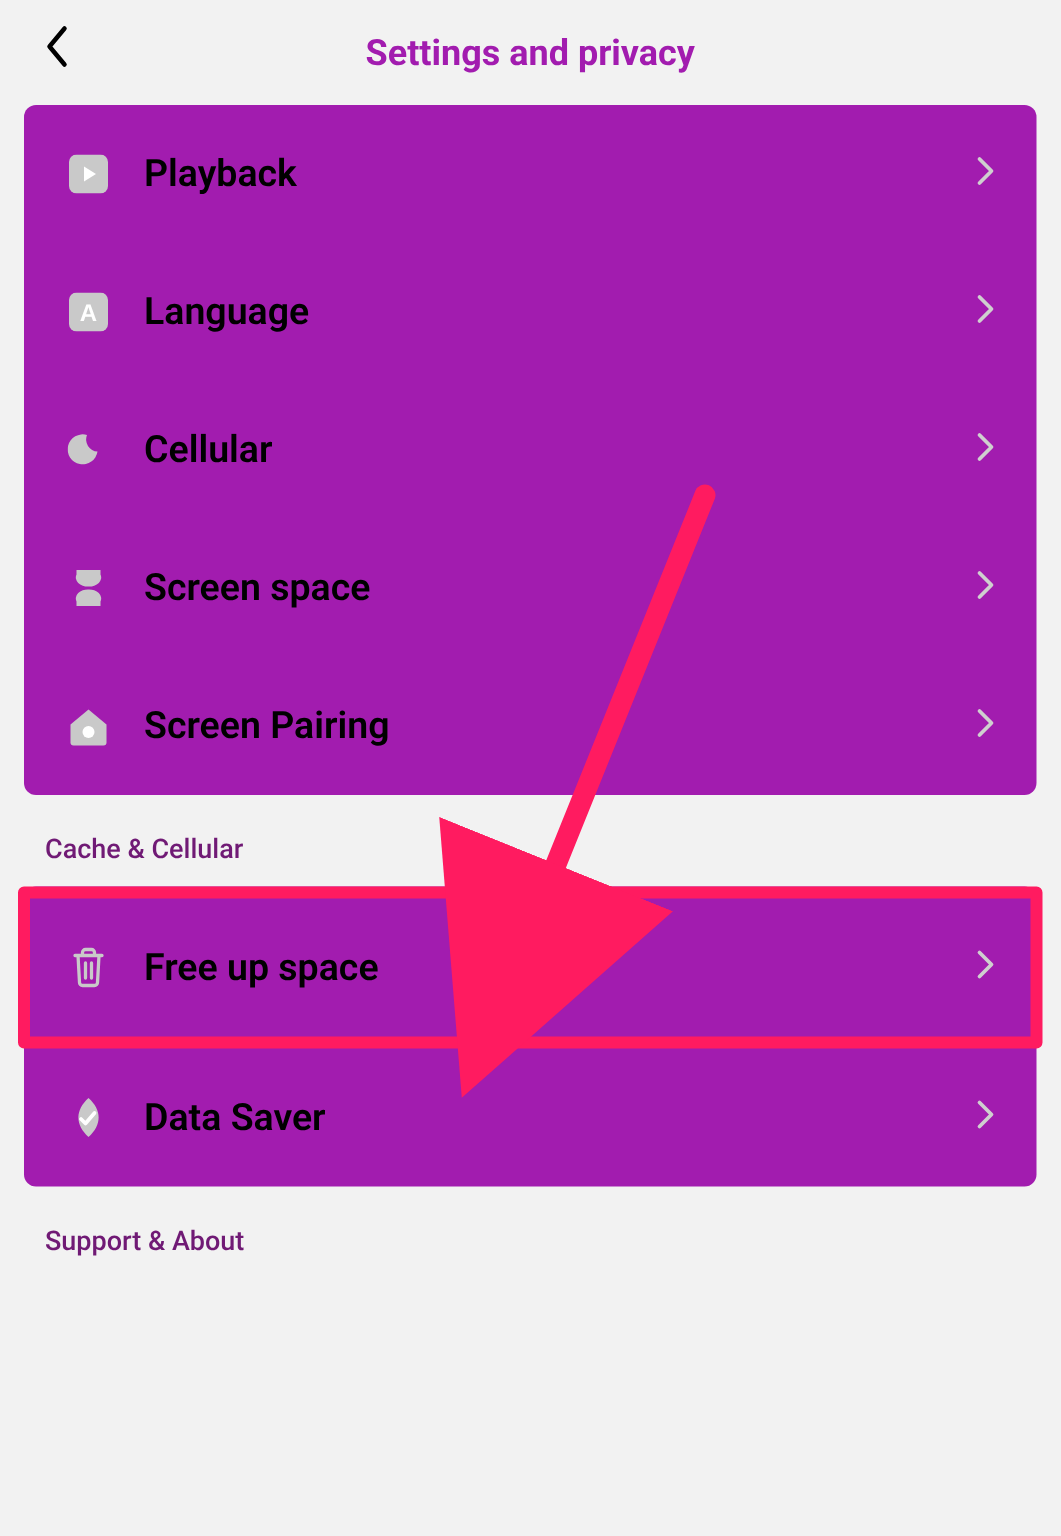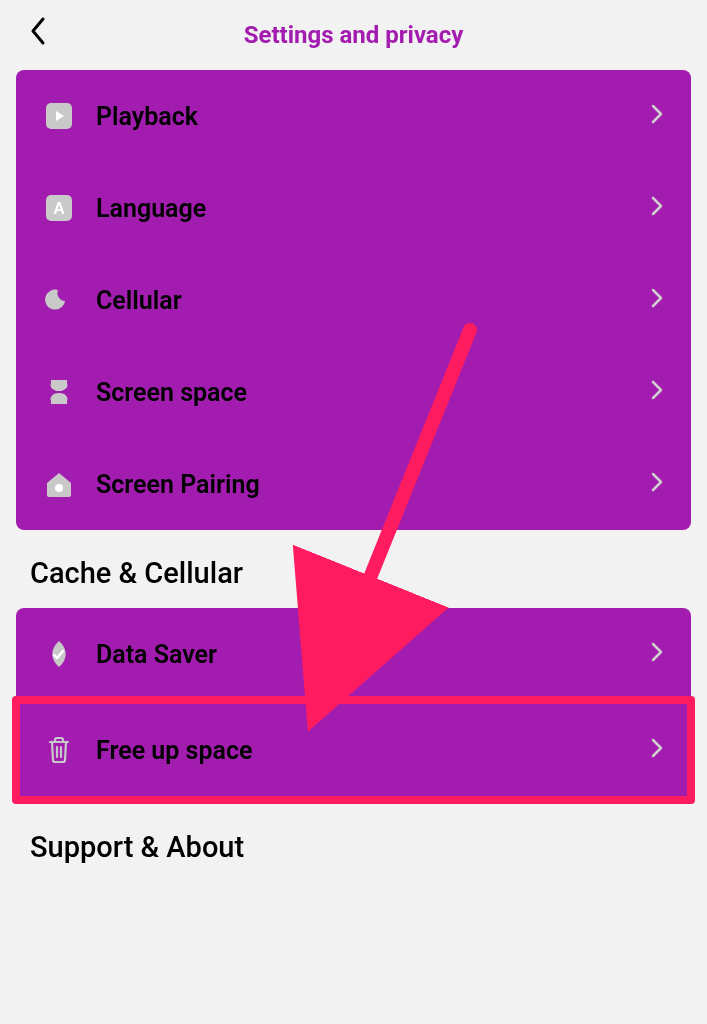--- a/index.html
+++ b/index.html
@@ -34,23 +34,23 @@
     font-size: 24px;
     font-weight: 700;
     color: #a21caf;
   }
   .section {
     background: #a21caf;
     margin: 0 16px;
     border-radius: 8px;
   }
   .section-header {
-    font-size: 29px;
+    font-size: 18px;
     font-weight: 500;
-    color: #000000;
+    color: #701a75;
     padding: 26px 30px 18px 30px;
   }
   .list-item {
     display: flex;
     align-items: center;
     padding: 0 28px;
     height: 92px;
     cursor: pointer;
     position: relative;
   }
@@ -174,42 +174,42 @@
         </svg>
     </span>
   </div>
 
 </div>
 
 <div class="section-header">Cache &amp; Cellular</div>
 
 <div class="section">
 
+  <div class="list-item highlighted">
+    <span class="item-icon">
+      <svg width="24" height="28" viewBox="0 0 24 28">
+          <path d="M3 6 h18 M8 6 v-2 a2 2 0 0 1 2 -2 h4 a2 2 0 0 1 2 2 v2 M5 6 l1 18 a2 2 0 0 0 2 2 h8 a2 2 0 0 0 2 -2 l1 -18 M10 11 v10 M14 11 v10" stroke="#c9c9c9" stroke-width="2.2" fill="none" stroke-linecap="round" stroke-linejoin="round"></path>
+        </svg>
+    </span>
+    <span class="item-label">Free up space</span>
+    <span class="chevron">
+      <svg width="12" height="20" viewBox="0 0 12 20">
+          <path d="M2 2 L10 10 L2 18" stroke="#cfcfcf" stroke-width="2.5" fill="none" stroke-linecap="round" stroke-linejoin="round"></path>
+        </svg>
+    </span>
+  </div>
+
   <div class="list-item">
     <span class="item-icon">
       <svg width="26" height="30" viewBox="0 0 26 30">
           <path d="M13 2 C4 10 4 20 13 28 C22 20 22 10 13 2 Z" fill="#c9c9c9"></path>
           <path d="M8 16 l3 3 l6 -7" stroke="#fff" stroke-width="2.5" fill="none" stroke-linecap="round" stroke-linejoin="round"></path>
         </svg>
     </span>
     <span class="item-label">Data Saver</span>
-    <span class="chevron">
-      <svg width="12" height="20" viewBox="0 0 12 20">
-          <path d="M2 2 L10 10 L2 18" stroke="#cfcfcf" stroke-width="2.5" fill="none" stroke-linecap="round" stroke-linejoin="round"></path>
-        </svg>
-    </span>
-  </div>
-
-  <div class="list-item highlighted">
-    <span class="item-icon">
-      <svg width="24" height="28" viewBox="0 0 24 28">
-          <path d="M3 6 h18 M8 6 v-2 a2 2 0 0 1 2 -2 h4 a2 2 0 0 1 2 2 v2 M5 6 l1 18 a2 2 0 0 0 2 2 h8 a2 2 0 0 0 2 -2 l1 -18 M10 11 v10 M14 11 v10" stroke="#c9c9c9" stroke-width="2.2" fill="none" stroke-linecap="round" stroke-linejoin="round"></path>
-        </svg>
-    </span>
-    <span class="item-label">Free up space</span>
     <span class="chevron">
       <svg width="12" height="20" viewBox="0 0 12 20">
           <path d="M2 2 L10 10 L2 18" stroke="#cfcfcf" stroke-width="2.5" fill="none" stroke-linecap="round" stroke-linejoin="round"></path>
         </svg>
     </span>
   </div>
 
 </div>
 
 <div class="section-header">Support &amp; About</div>

